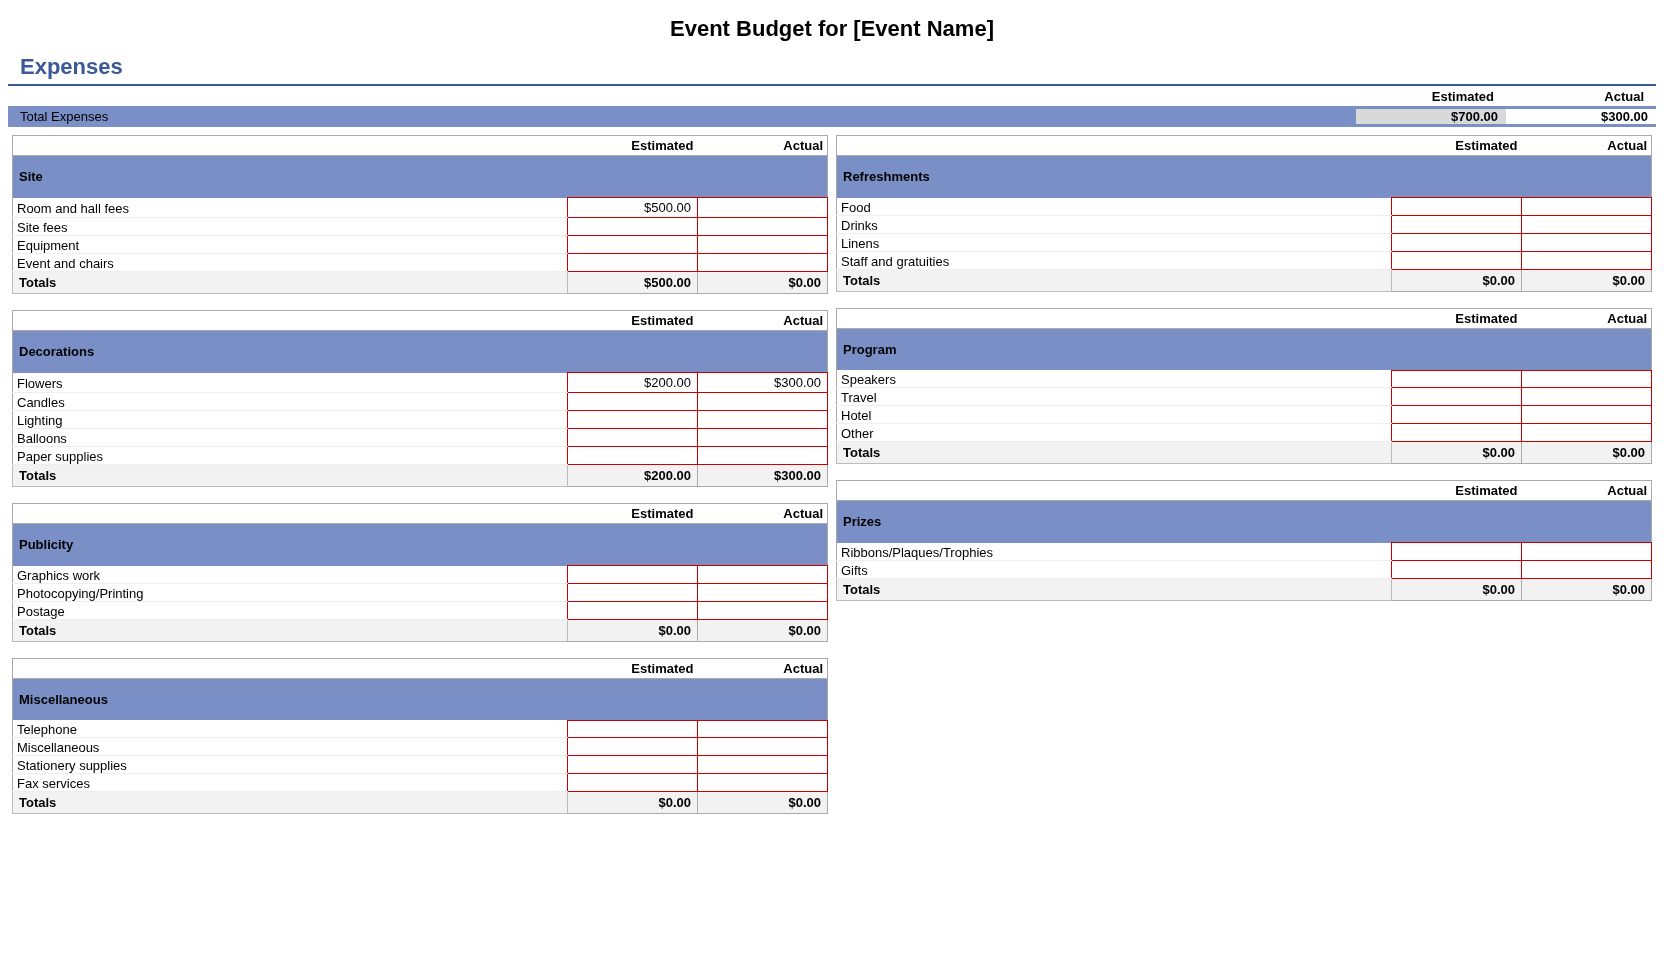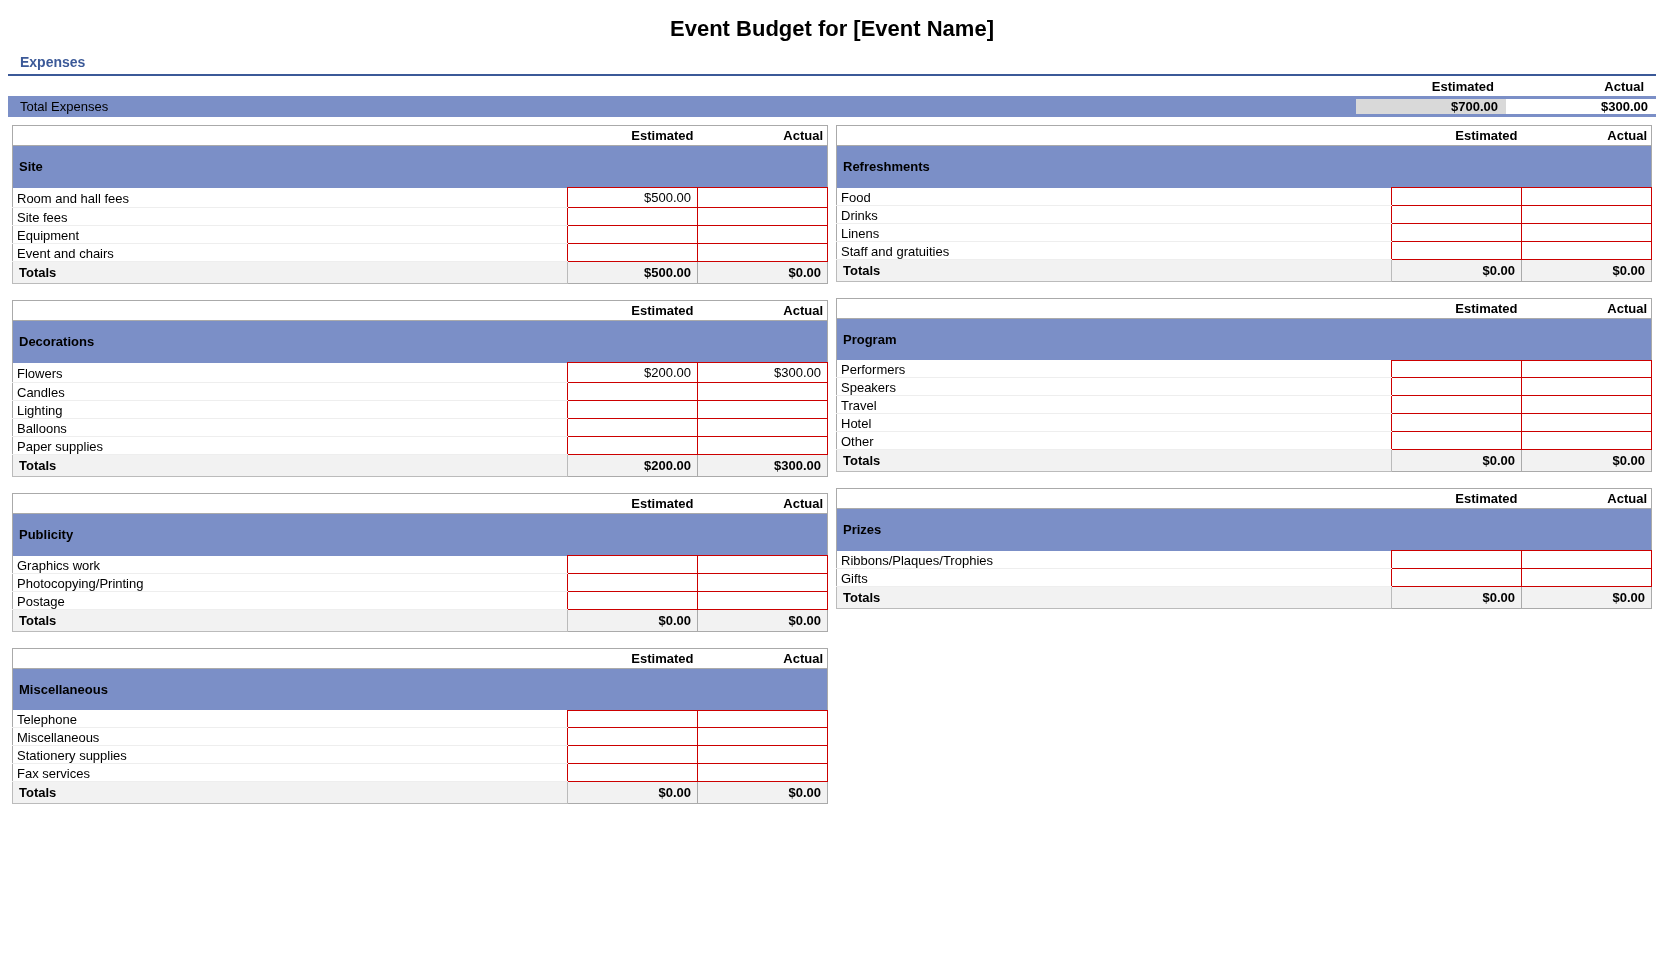--- a/index.html
+++ b/index.html
@@ -14,21 +14,21 @@
 
     .page-title {
       text-align: center;
       font-size: 22px;
       font-weight: bold;
       padding: 16px 0 8px 0;
       background: #fff;
     }
 
     .expenses-header {
-      font-size: 14px;
+      font-size: 22px;
       font-weight: bold;
       color: #3b5998;
       padding: 4px 12px;
       border-bottom: 2px solid #3b5998;
       margin-bottom: 0;
     }
 
     .total-expenses-bar {
       display: flex;
       align-items: center;
@@ -412,25 +412,20 @@
           <td class="col-name"></td>
           <td class="col-est">Estimated</td>
           <td class="col-act">Actual</td>
         </tr>
         <tr class="section-header-row">
           <td colspan="3">Program</td>
         </tr>
       </thead>
       <tbody id="program-body">
           <tr class="data-row">
-            <td class="label-cell">Performers</td>
-            <td class="value-cell" style="border-color: rgb(204, 0, 0);"></td>
-            <td class="value-cell" style="border-color: rgb(204, 0, 0);"></td>
-          </tr>
-          <tr class="data-row">
             <td class="label-cell">Speakers</td>
             <td class="value-cell" style="border-color: rgb(204, 0, 0);"></td>
             <td class="value-cell" style="border-color: rgb(204, 0, 0);"></td>
           </tr>
           <tr class="data-row">
             <td class="label-cell">Travel</td>
             <td class="value-cell" style="border-color: rgb(204, 0, 0);"></td>
             <td class="value-cell" style="border-color: rgb(204, 0, 0);"></td>
           </tr>
           <tr class="data-row">

